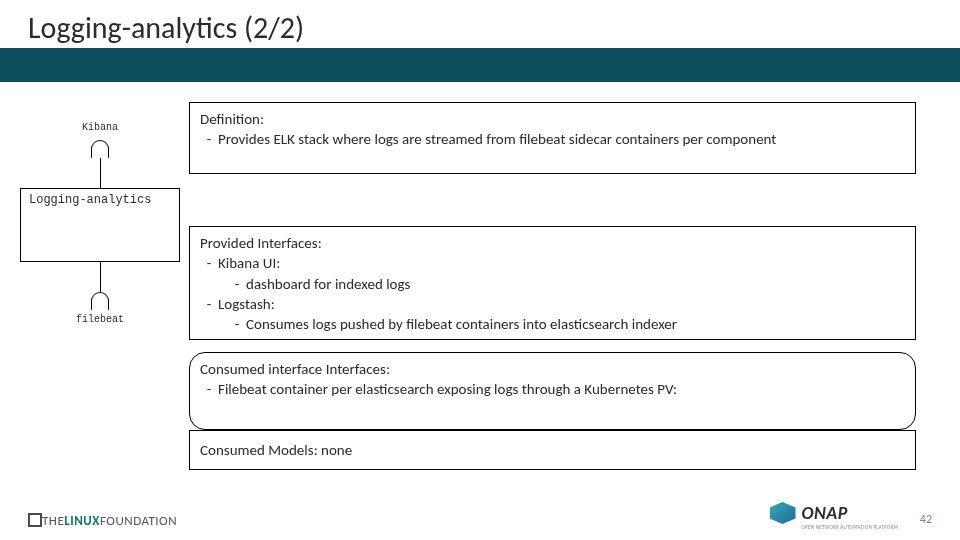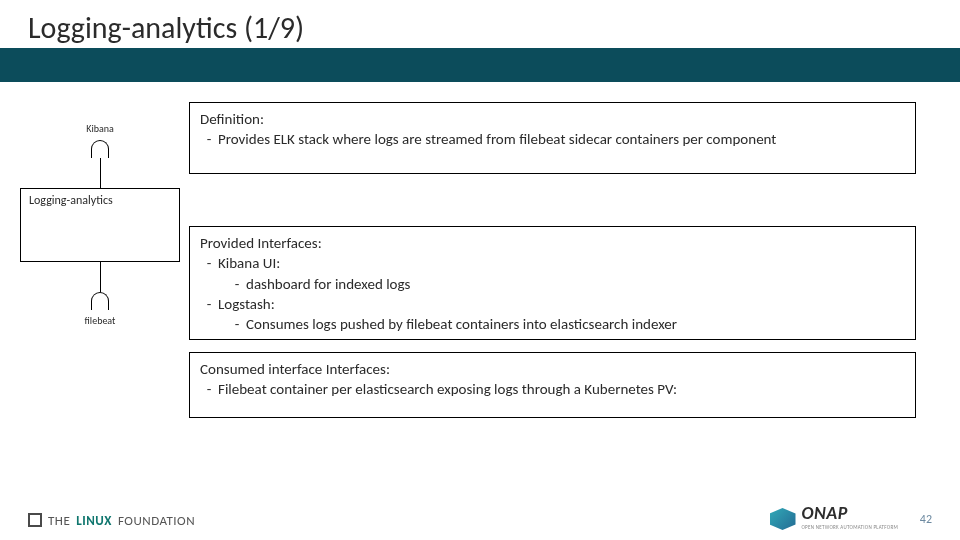--- a/index.html
+++ b/index.html
@@ -4,60 +4,60 @@
 <style>
   * { box-sizing: border-box; margin: 0; padding: 0; }
   html, body { width: 960px; height: 540px; font-family: "Segoe UI", Calibri, Arial, sans-serif; background: #fff; color: #2b2b2b; }
   .slide { position: relative; width: 960px; height: 540px; overflow: hidden; }
 
   
   .band { position: absolute; left: 0; right: 0; top: 48px; height: 34px; background: #0c4c5b; }
   .title { position: absolute; left: 28px; top: 9px; font-size: 30px; font-weight: 400; color: #2b2b2b; }
 
   
-  .diagram { position: absolute; left: 20px; top: 102px; width: 160px; height: 280px; }
+  .diagram { position: absolute; left: 20px; top: 102px; width: 160px; height: 280px; font-family: Liberation Mono, monospace; }
   .lbl-top { position: absolute; left: 0; right: 0; top: 20px; text-align: center; font-size: 10px; }
   .port-top { position: absolute; left: 50%; top: 38px; width: 18px; height: 18px; border: 1.5px solid #000; border-radius: 50% 50% 0 0; border-bottom: none; transform: translateX(-50%); }
   .stem-top { position: absolute; left: 50%; top: 56px; width: 0; height: 30px; border-left: 1.5px solid #000; }
   .component { position: absolute; left: 0; right: 0; top: 86px; height: 74px; border: 1.5px solid #000; }
   .comp-lbl { position: absolute; left: 8px; top: 4px; font-size: 12px; text-align: right; }
   .stem-bot { position: absolute; left: 50%; top: 160px; width: 0; height: 30px; border-left: 1.5px solid #000; }
   .port-bot { position: absolute; left: 50%; top: 190px; width: 18px; height: 18px; border: 1.5px solid #000; border-radius: 50% 50% 0 0; border-bottom: none; transform: translateX(-50%); }
   .lbl-bot { position: absolute; left: 0; right: 0; top: 212px; text-align: center; font-size: 10px; }
 
   
   .box { position: absolute; left: 189px; right: 44px; border: 1.5px solid #000; padding: 6px 10px 8px 10px; font-size: 15px; line-height: 1.35; }
   .box h4 { font-weight: 400; font-size: 15px; }
   .box .row { display: flex; }
   .box .dash { width: 18px; flex: none; text-align: center; }
   .box .sub .dash { width: 18px; }
   .box .sub { padding-left: 28px; }
   .b1 { top: 102px; height: 72px; }
   .b2 { top: 226px; height: 114px; }
-  .b3 { top: 352px; height: 66px; }
+  .b3 { top: 352px; height: 78px; border-radius: 16px; }
   .b4 { top: 430px; height: 40px; padding-top: 9px; }
 
   
   .footer { position: absolute; left: 28px; right: 28px; bottom: 8px; height: 28px; }
-  .lf { position: absolute; left: 0; bottom: 4px; display: flex; align-items: flex-start; gap: 6px; color: #555; font-size: 13px; letter-spacing: 0.5px; }
+  .lf { position: absolute; left: 0; bottom: 4px; display: flex; align-items: flex-start; gap: 0; color: #555; font-size: 13px; letter-spacing: 0.5px; }
   .lf .sq { width: 14px; height: 14px; border: 2px solid #4a4a4a; }
   .lf b { font-weight: 700; color: #0f766e; }
-  .onap { position: absolute; right: 34px; bottom: 2px; display: flex; align-items: flex-end; gap: 6px; }
+  .onap { position: absolute; right: 34px; bottom: 2px; display: flex; align-items: flex-start; gap: 6px; }
   .onap-logo { width: 26px; height: 22px; background: linear-gradient(135deg,#1aa0b0 0%, #0b5a87 100%); clip-path: polygon(50% 0, 100% 25%, 100% 75%, 50% 100%, 0 75%, 0 25%); opacity: .9; }
   .onap-txt { font-size: 18px; font-weight: 700; font-style: italic; color: #2d2d2d; letter-spacing: .5px; }
   .onap-sub { font-size: 5px; color: #888; letter-spacing: .3px; }
   .pagenum { position: absolute; right: 0; bottom: 6px; font-size: 12px; color: #6c89a0; }
 </style>
 </head>
 <body>
 
 <div class="slide">
 
   <div class="band"></div>
-  <div class="title">Logging-analytics (1/9)</div>
+  <div class="title">Logging-analytics (2/2)</div>
 
   <div class="diagram">
     <div class="lbl-top">Kibana</div>
     <div class="port-top"></div>
     <div class="stem-top"></div>
     <div class="component">
       <div class="comp-lbl">Logging-analytics</div>
     </div>
     <div class="stem-bot"></div>
     <div class="port-bot"></div>
@@ -93,20 +93,23 @@
   </div>
 
   <div class="box b3">
     <h4>Consumed interface Interfaces:</h4>
     <div class="row">
         <span class="dash">-</span>
         <span>Filebeat container per elasticsearch exposing logs through a Kubernetes PV:</span>
       </div>
   </div>
 
+  <div class="box b4">
+    <span>Consumed Models: none</span>
+  </div>
 
   <div class="footer">
     <div class="lf">
       <span class="sq"></span>
       <span>THE</span>
       <b>LINUX</b>
       <span>FOUNDATION</span>
     </div>
     <div class="onap">
       <div class="onap-logo"></div>

